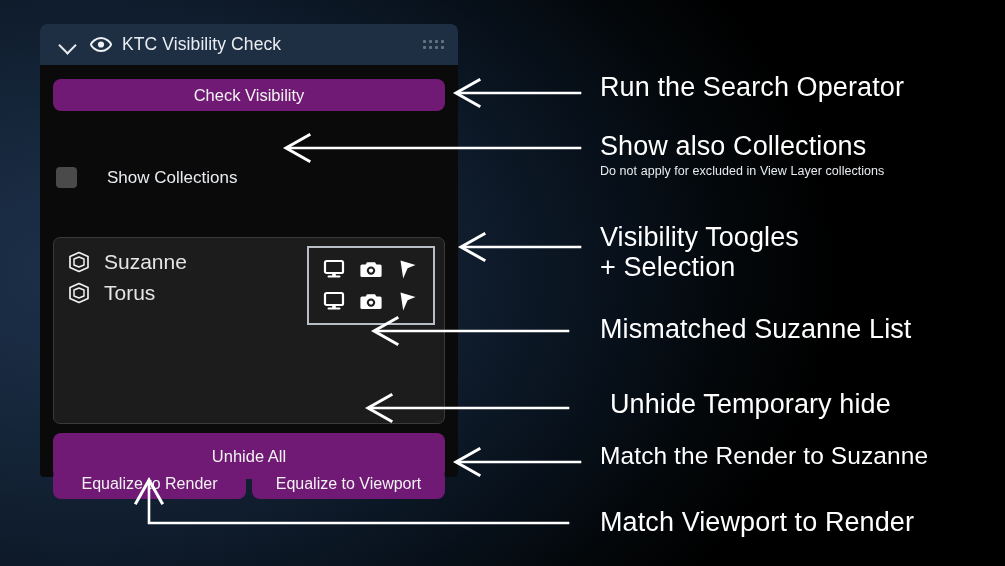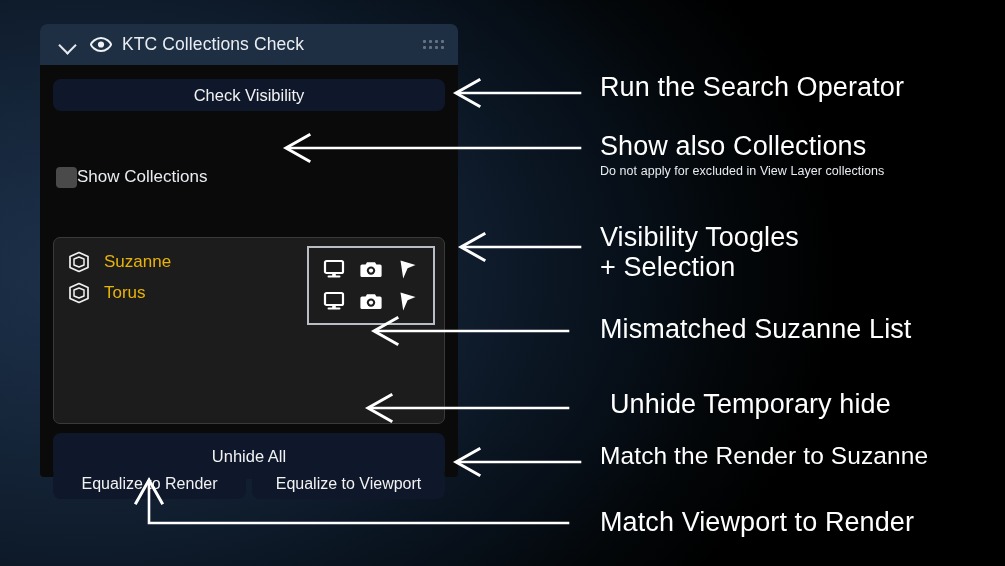--- a/index.html
+++ b/index.html
@@ -86,21 +86,21 @@
 
   #panel-body {
     position: absolute;
     left: 0; top: 41px;
     width: 418px;
     height: 412px;
     padding: 0;
   }
 
   .btn {
-    background: #0f172a;
+    background: #701a75;
     color: #f2f2f2;
     border: none;
     border-radius: 8px;
     font-family: "Liberation Sans", sans-serif;
     font-size: 16.5px;
     text-align: center;
     line-height: 1;
     display: flex;
     align-items: center;
     justify-content: center;
@@ -111,22 +111,22 @@
   #check-visibility-btn {
     position: absolute;
     left: 13px; top: 14px;
     width: 392px; height: 32px;
   }
 
   #show-collections-row {
     position: absolute;
     left: 16px; top: 102px;
     display: flex;
-    align-items: flex-start;
-    gap: 0;
+    align-items: center;
+    gap: 30px;
     cursor: pointer;
   }
   .cbox {
     width: 21px; height: 21px;
     background: #4a4a4a;
     border-radius: 4px;
     flex: 0 0 auto;
   }
   .cbox-label {
     color: #e9edf2;
@@ -147,22 +147,22 @@
     position: absolute;
     left: 14px;
     display: flex;
     align-items: center;
     gap: 14px;
     height: 29px;
   }
   .obj-row.r0 { top: 9px; }
   .obj-row.r1 { top: 40px; }
   .obj-name {
-    color: #eab308;
-    font-size: 17px;
+    color: #e5e5e5;
+    font-size: 21px;
     white-space: nowrap;
   }
   .mesh-ico { width: 22px; height: 22px; flex: 0 0 auto; }
 
   #toggle-box {
     position: absolute;
     right: 9px; top: 8px;
     width: 128px; height: 79px;
     border: 2px solid #b9bec6;
     box-sizing: border-box;
@@ -238,21 +238,21 @@
   <div id="panel">
 
     <div id="panel-header">
       <span class="hdr-chevron"></span>
       <span class="hdr-eye">
         <svg width="22" height="15" viewBox="0 0 22 15" aria-hidden="true">
           <path d="M11 1C5.6 1 1.8 5.2 0.9 7.5c0.9 2.3 4.7 6.5 10.1 6.5s9.2-4.2 10.1-6.5C20.2 5.2 16.4 1 11 1z" fill="none" stroke="#eef1f5" stroke-width="2"></path>
           <circle cx="11" cy="7.5" r="3.1" fill="#eef1f5"></circle>
         </svg>
       </span>
-      <span class="hdr-title">KTC Collections Check</span>
+      <span class="hdr-title">KTC Visibility Check</span>
       <span class="hdr-grip">
         <i></i>
           <i></i>
           <i></i>
           <i></i>
           <i></i>
           <i></i>
           <i></i>
           <i></i>
       </span>

